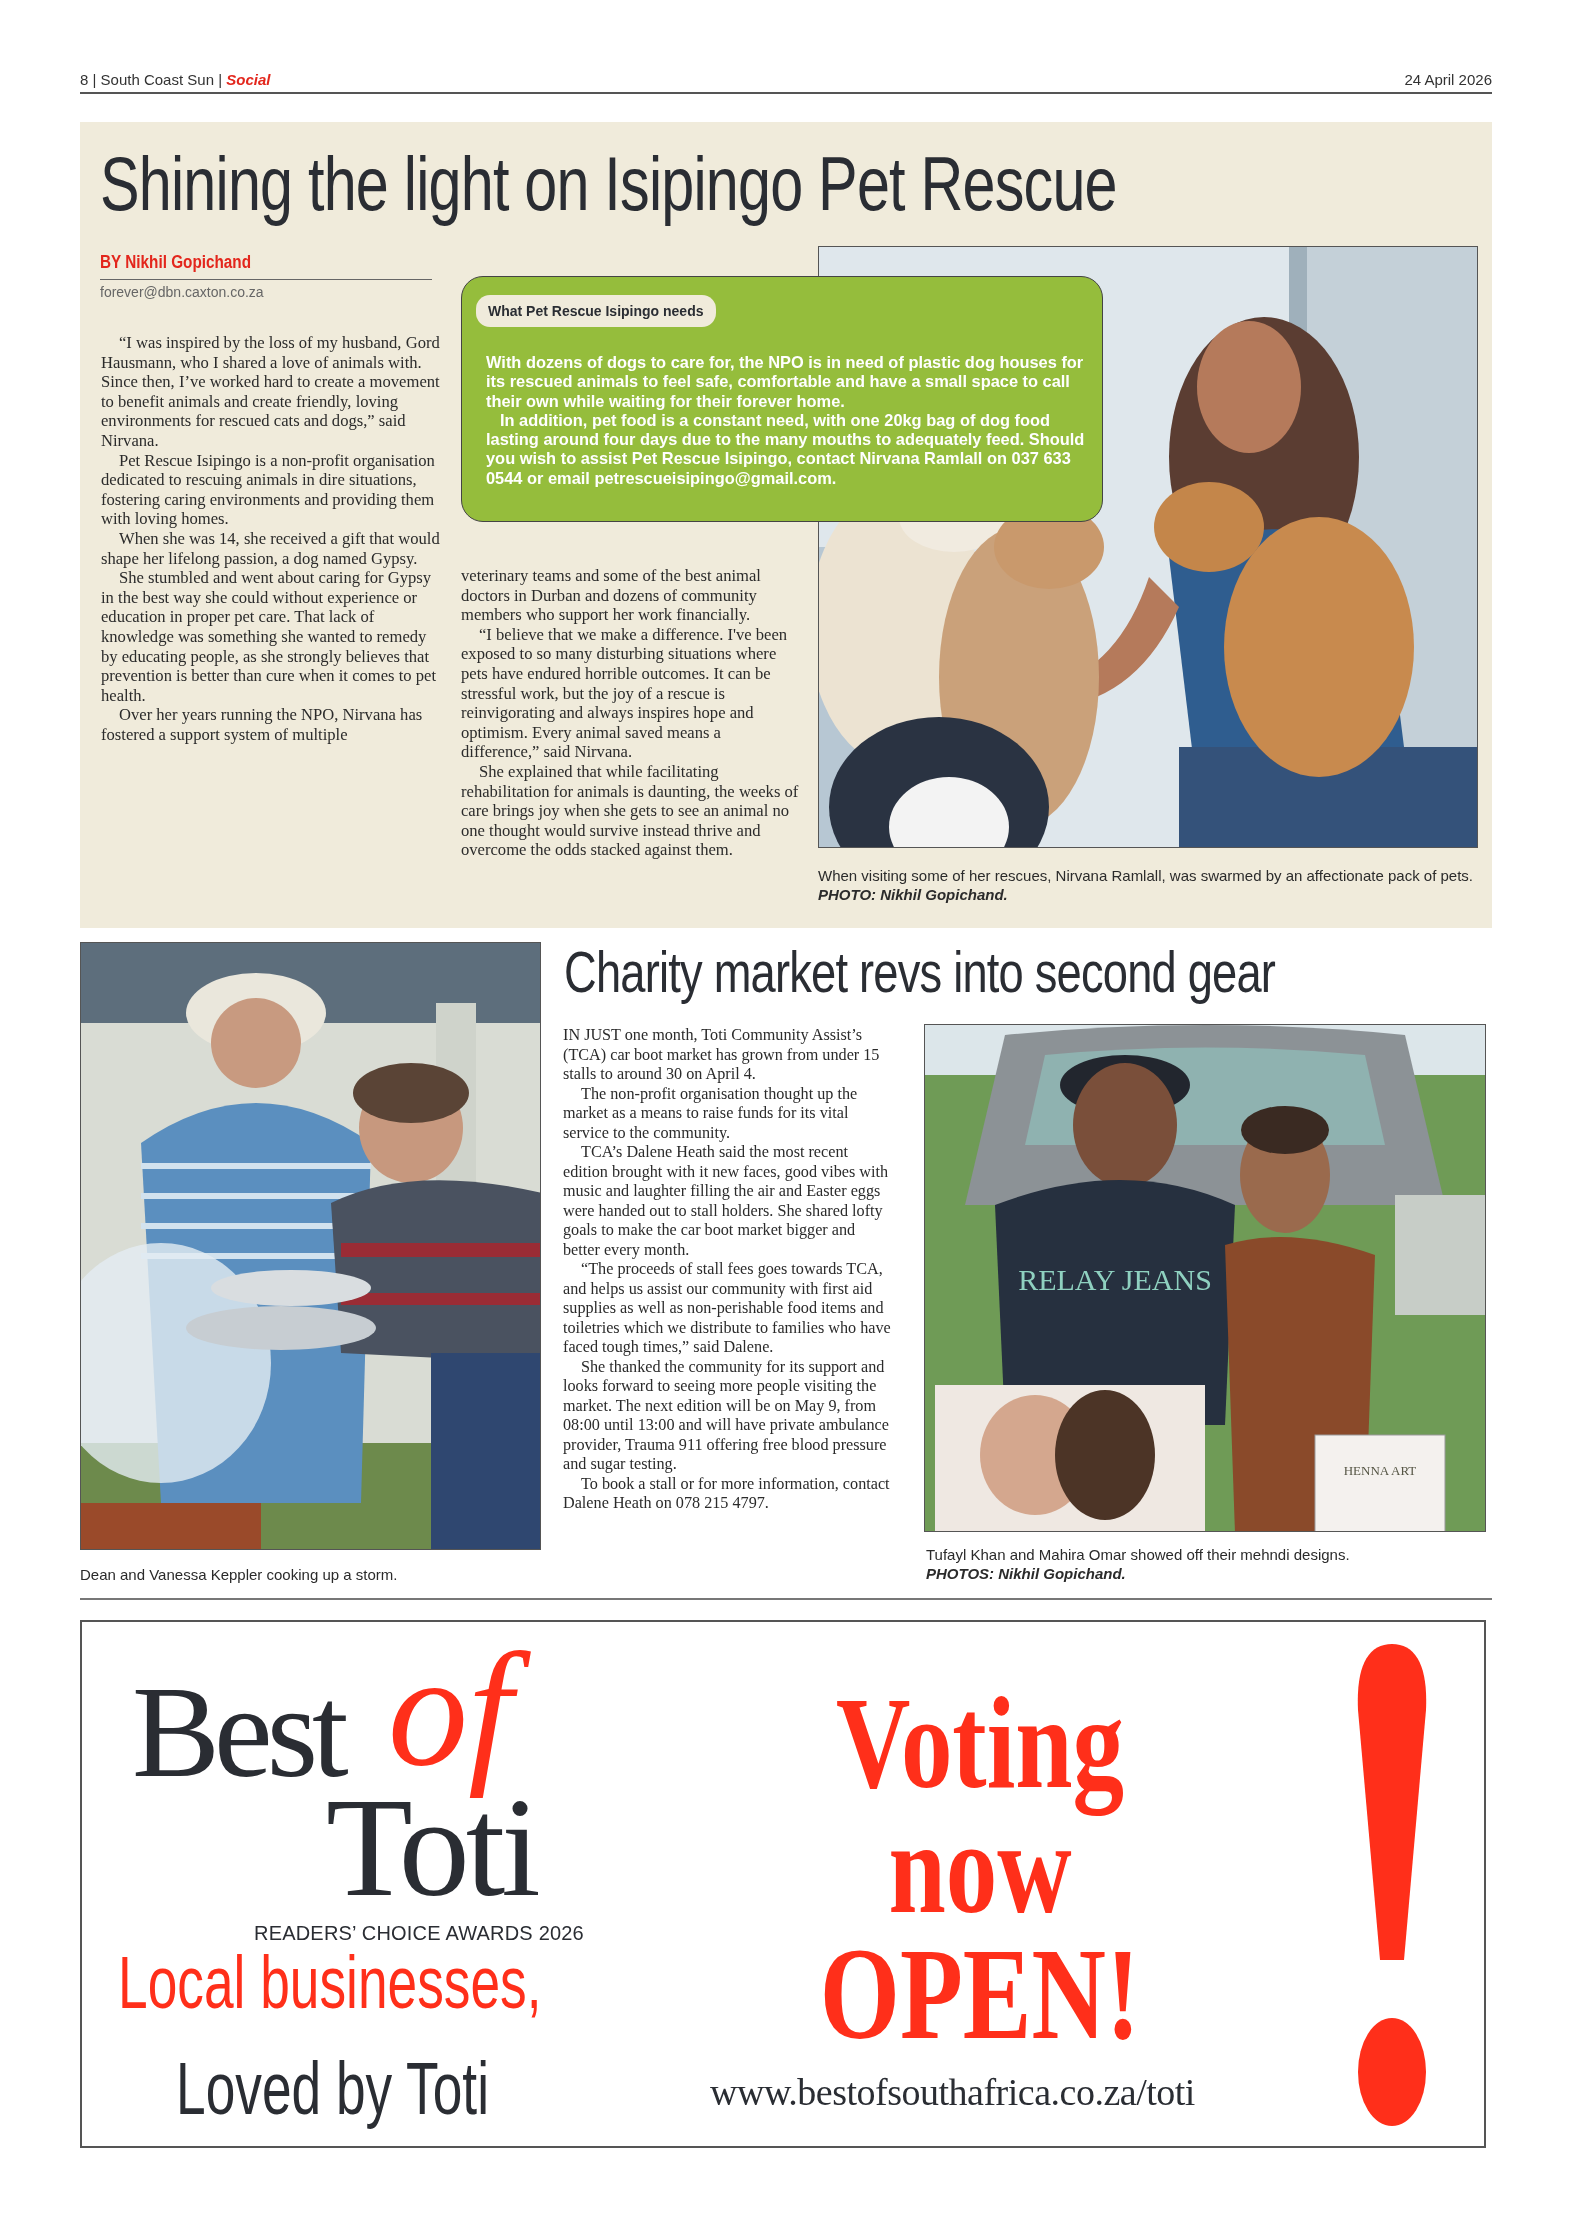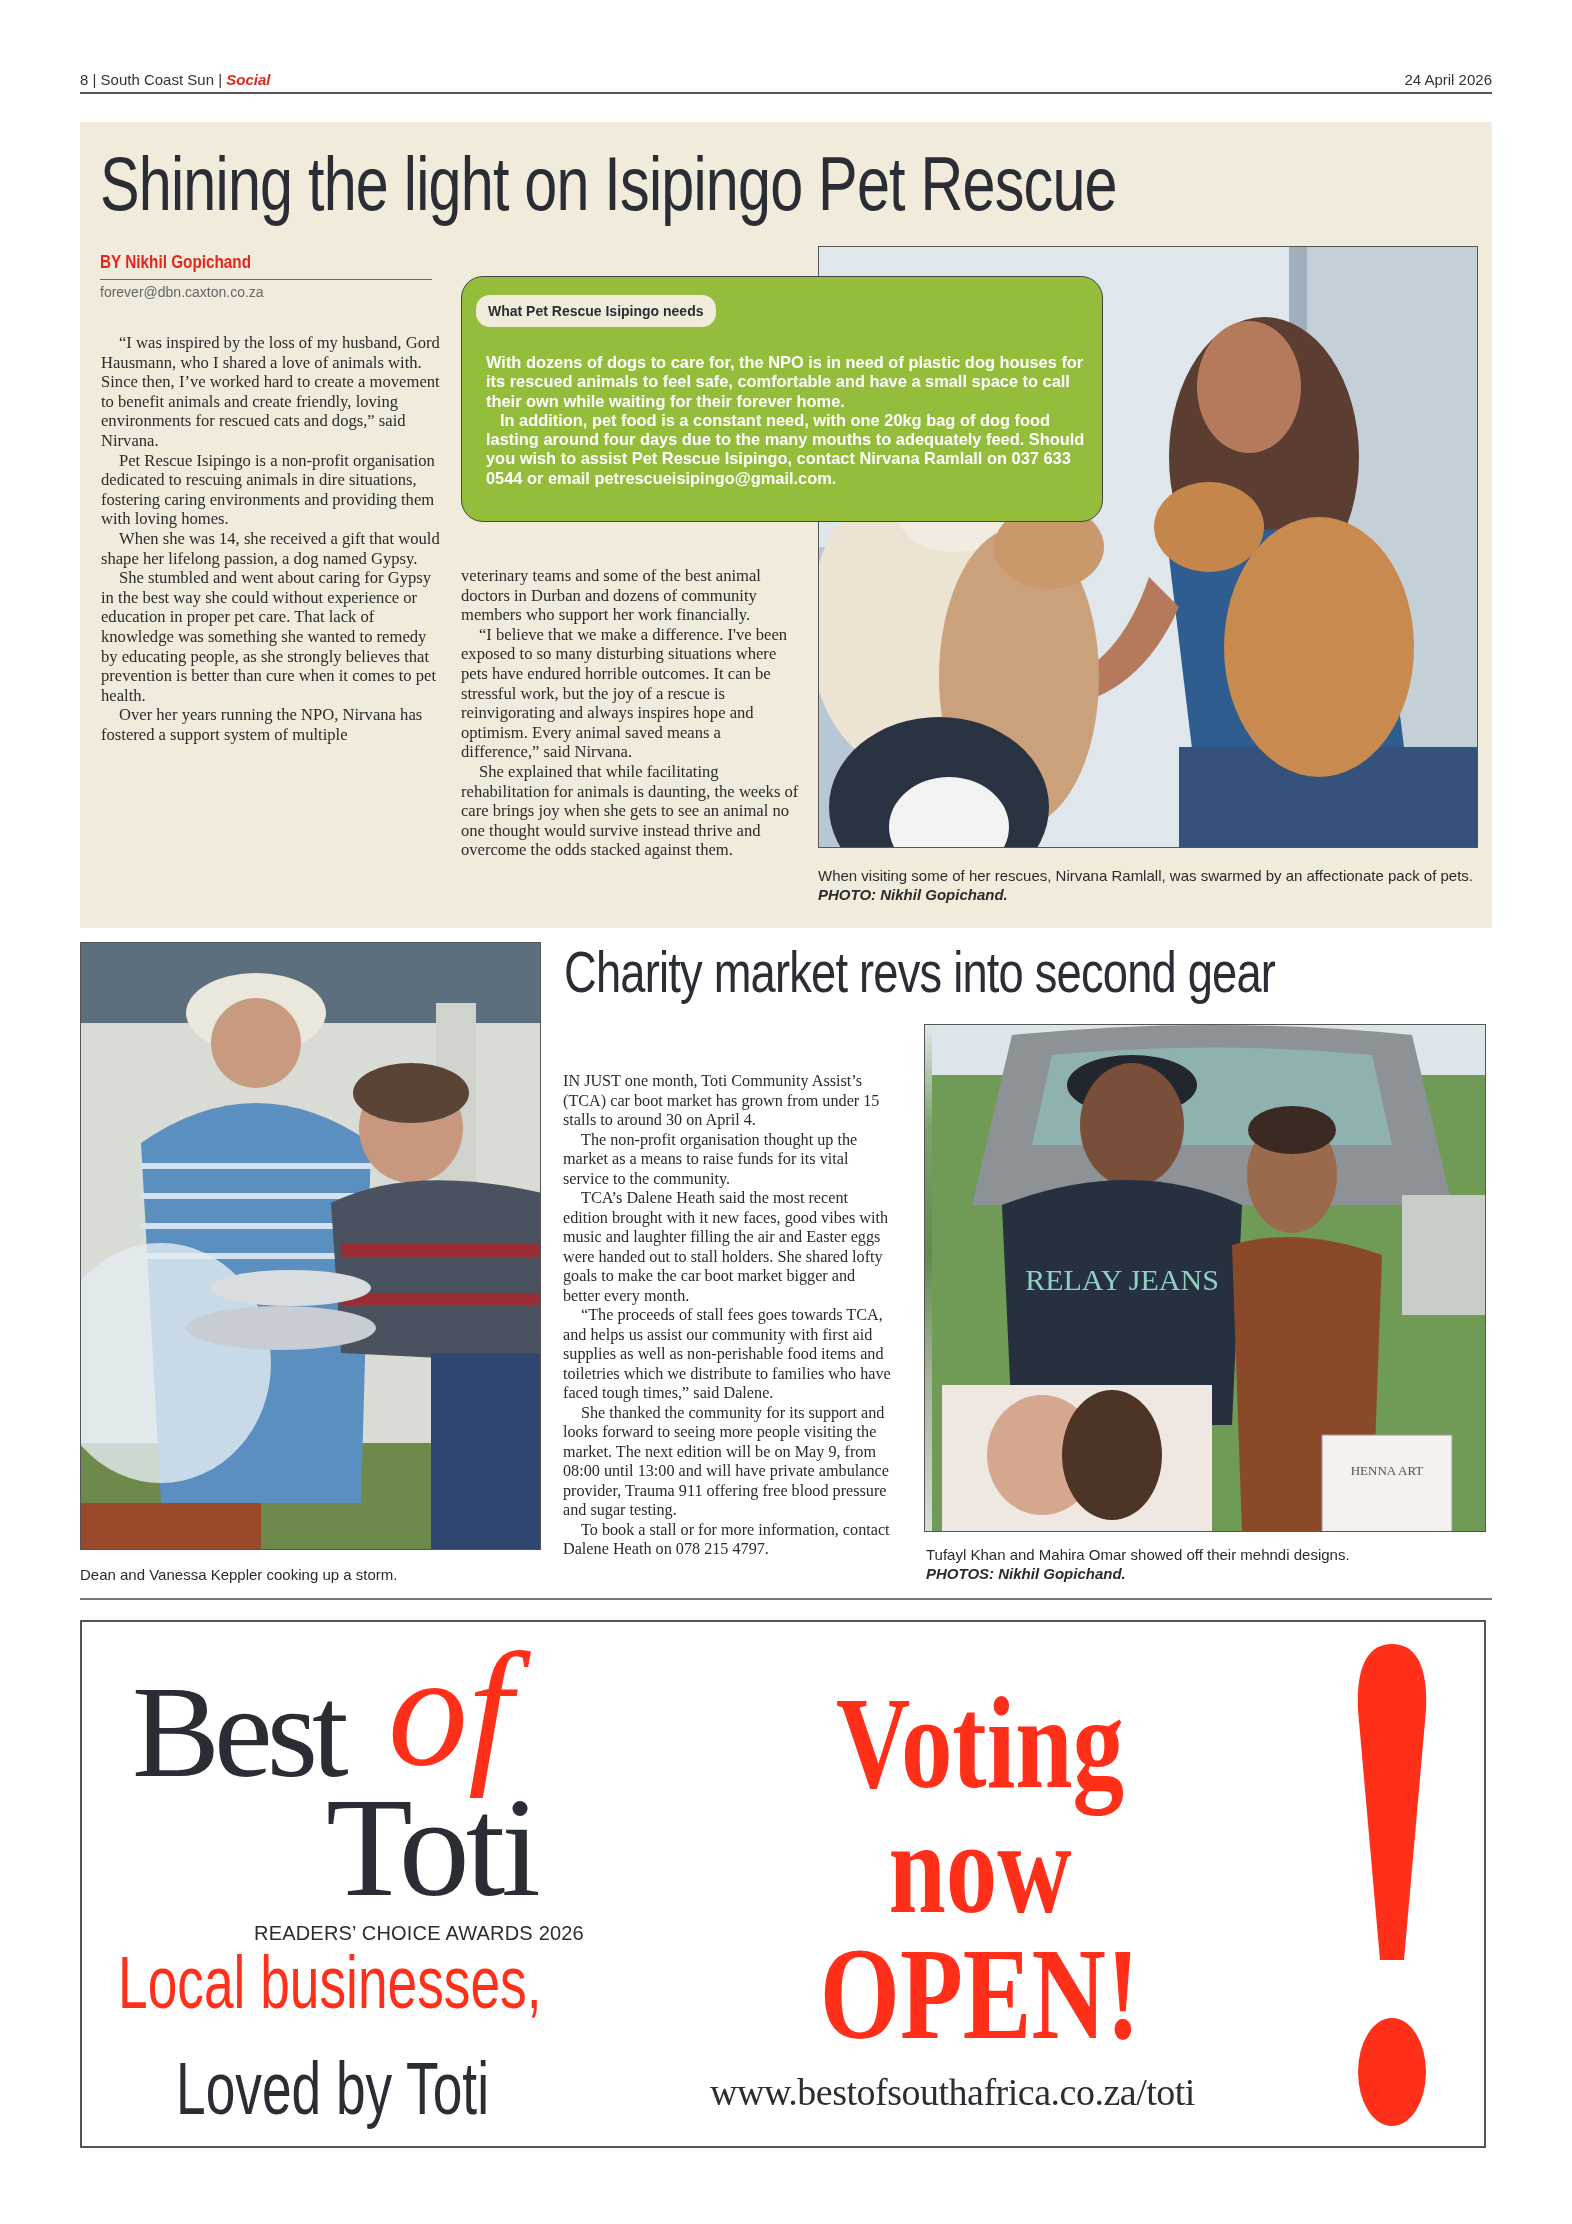--- a/index.html
+++ b/index.html
@@ -39,22 +39,22 @@
       linear-gradient(180deg, rgba(255,255,255,0.0), rgba(255,255,255,0.0)),
       linear-gradient(90deg, #c9d9e6 0%, #e8eef3 40%, #d7e2ea 70%, #b8c6cf 100%); }
   .caption { font-family: "Liberation Sans", sans-serif; font-size: 15px; line-height: 19px; color: #2b2b2b; }
   .caption .credit { font-weight: bold; font-style: italic; }
   .cap1 { left: 818px; top: 866px; width: 660px; }
 
   
   .photo2 { left: 80px; top: 942px; width: 461px; height: 608px; background: linear-gradient(180deg, #5f707f 0%, #6b7c89 12%, #d8dcd5 16%, #d4d8d0 45%, #cfd8c8 70%, #7f9a5c 92%, #5c7a3a 100%); }
   .cap2 { left: 80px; top: 1565px; width: 461px; }
   .h2 { left: 564px; top: 938px; font-size: 58px; transform: scaleX(0.78); }
-  .col3 { left: 563px; top: 1072px; width: 332px; font-size: 16.2px; line-height: 19.5px; }
-  .photo3 { left: 924px; top: 1024px; width: 562px; height: 508px; background: linear-gradient(180deg, #dfe7ea 0%, #7da36a 20%, #5f8c4c 45%, #a7b39a 70%, #d8dcd8 100%); padding-left: 7px; }
+  .col3 { left: 563px; top: 1026px; width: 332px; font-size: 16.2px; line-height: 19.5px; }
+  .photo3 { left: 924px; top: 1024px; width: 562px; height: 508px; background: linear-gradient(180deg, #dfe7ea 0%, #7da36a 20%, #5f8c4c 45%, #a7b39a 70%, #d8dcd8 100%); }
   .cap3 { left: 926px; top: 1545px; width: 560px; }
   .rule2 { left: 80px; top: 1598px; width: 1412px; height: 2px; background: #777; }
 
   
   .ad { left: 80px; top: 1620px; width: 1406px; height: 528px; border: 2px solid #555; box-sizing: border-box; background: #fff; }
   .best { left: 132px; top: 1666px; font-family: "Liberation Serif", serif; font-size: 132px; line-height: 1; color: #2a2d33; letter-spacing: -6px; }
   .of { left: 388px; top: 1630px; font-family: "Liberation Serif", serif; font-style: italic; font-size: 160px; line-height: 1; color: #ff2f1a; }
   .toti { left: 326px; top: 1776px; font-family: "Liberation Serif", serif; font-size: 142px; line-height: 1; color: #2a2d33; letter-spacing: -4px; }
   .readers { left: 254px; top: 1922px; font-family: "Liberation Sans", sans-serif; font-size: 20px; color: #2a2d33; letter-spacing: 0.2px; }
   .local { left: 118px; top: 1946px; font-family: "Liberation Sans", sans-serif; font-size: 74px; line-height: 1; color: #ff2f1a; transform: scaleX(0.72); transform-origin: left top; white-space: nowrap; }

